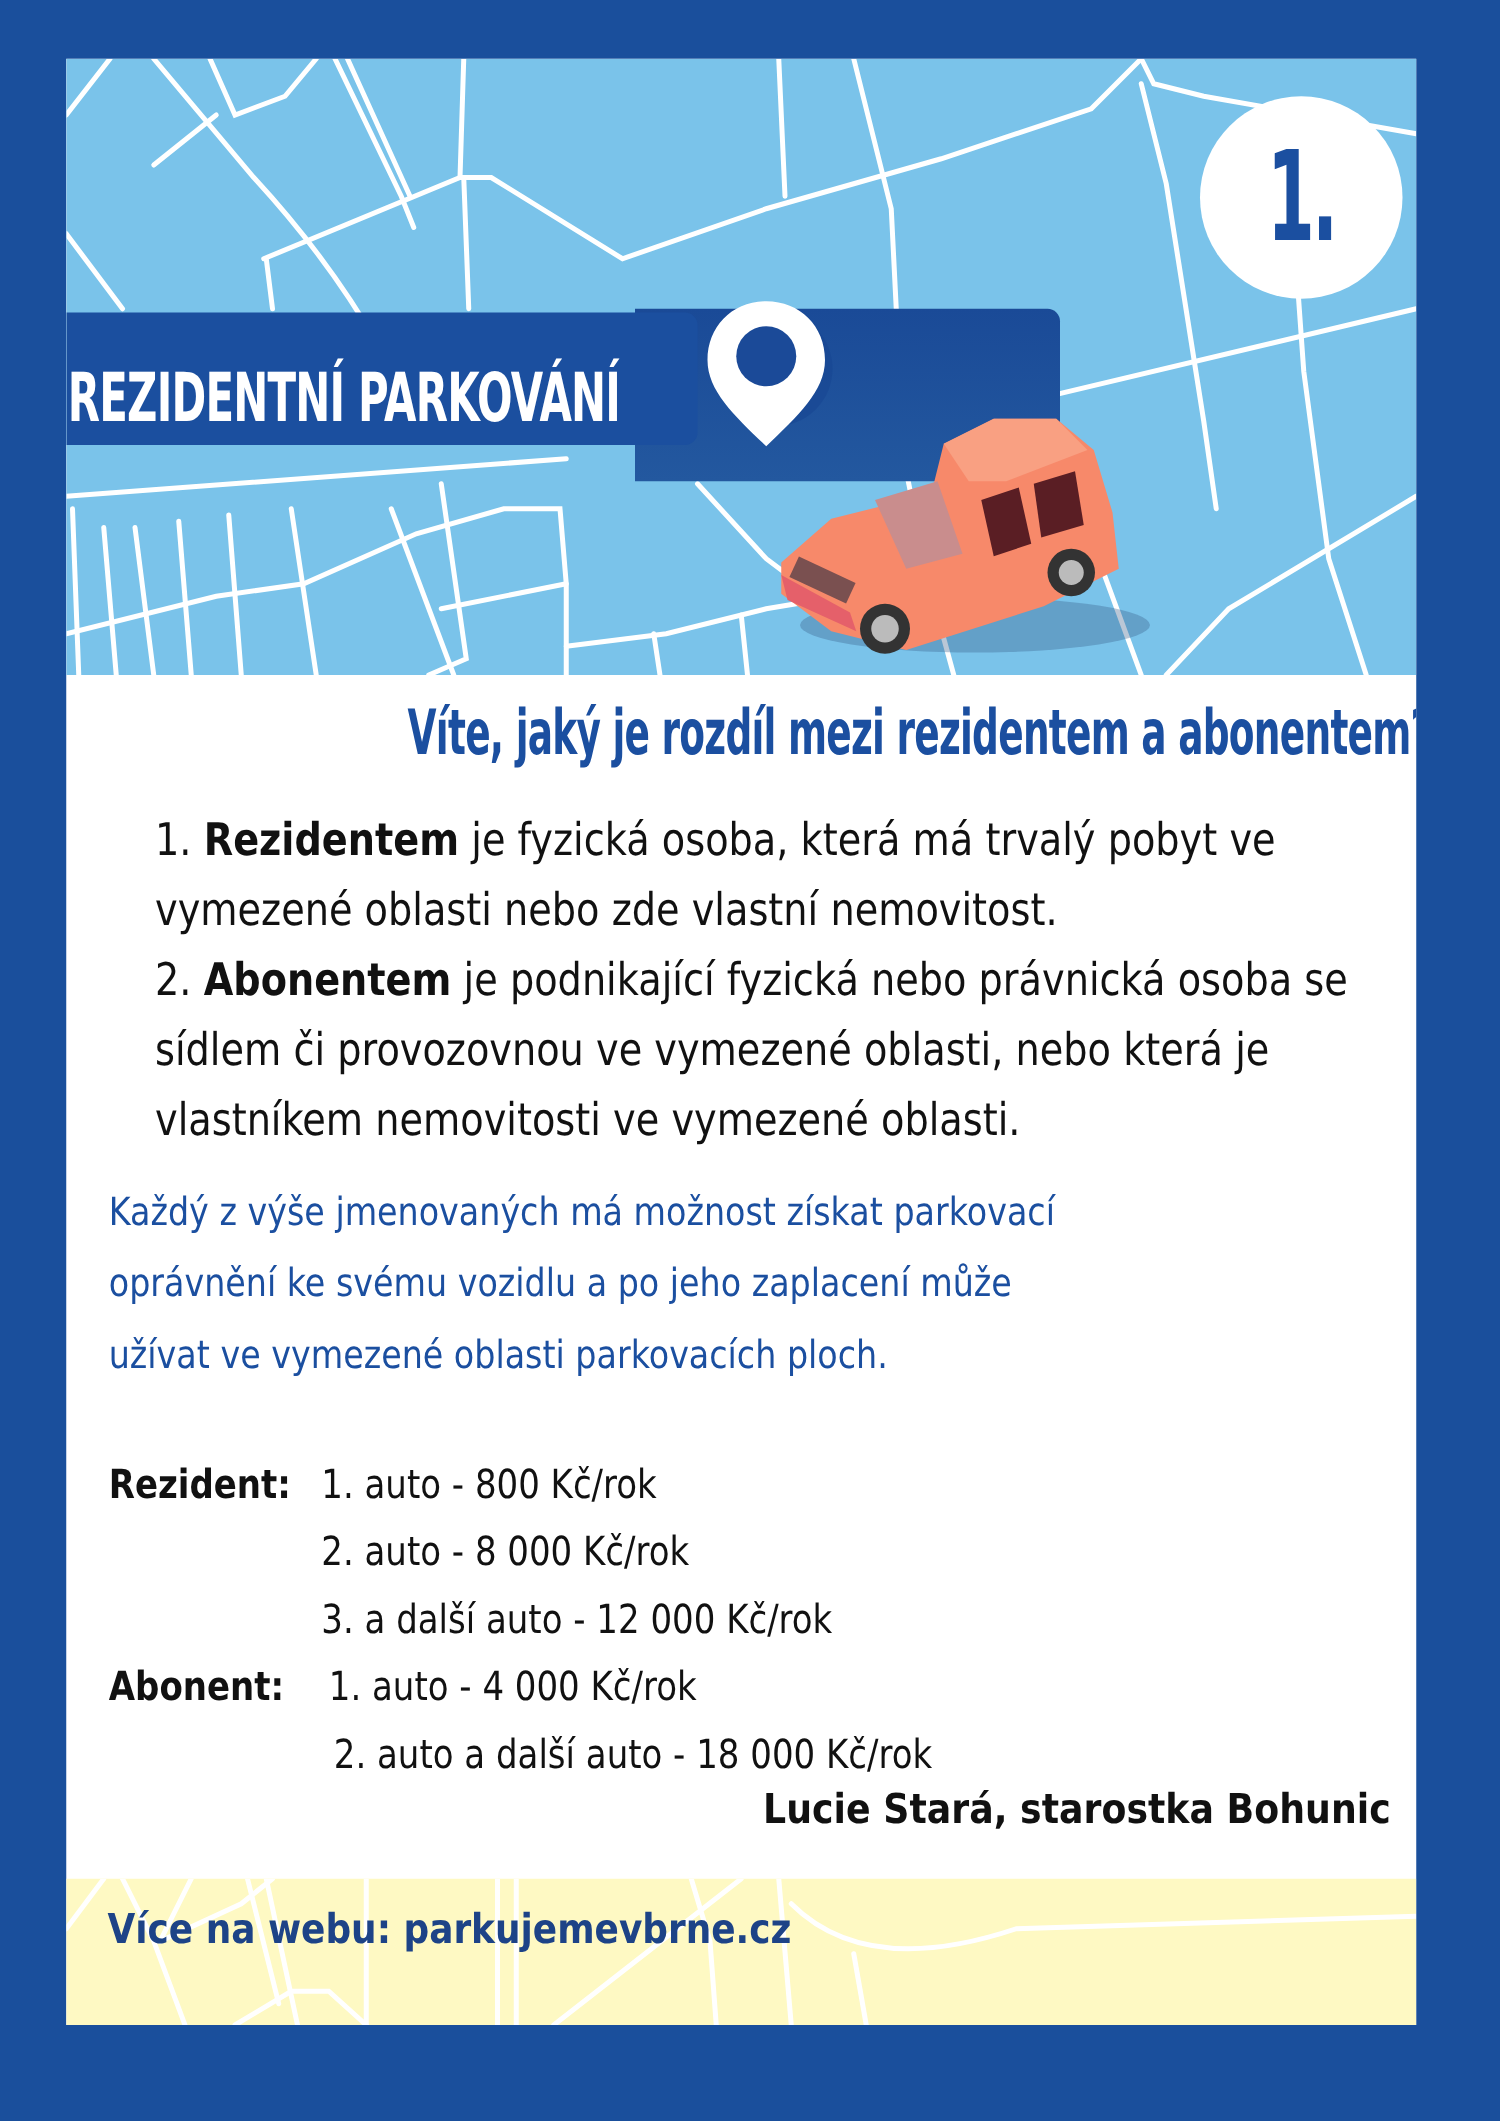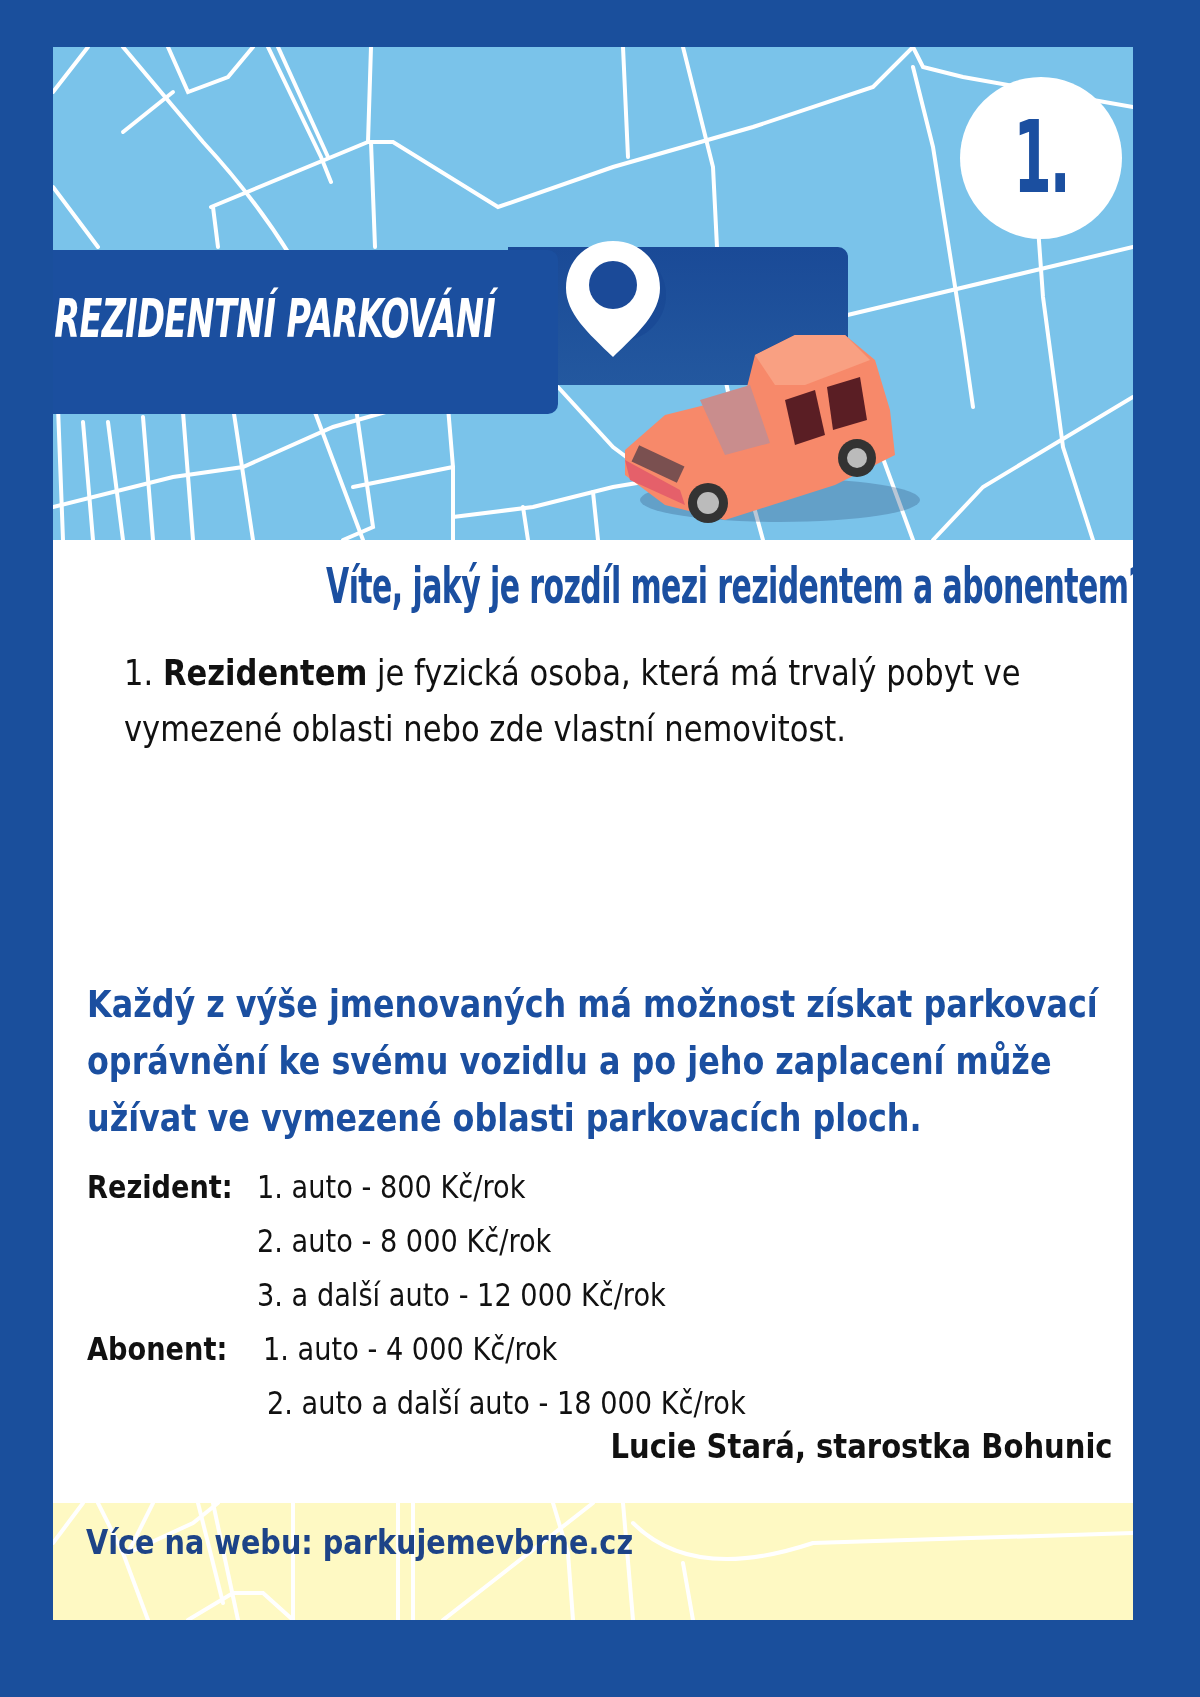--- a/index.html
+++ b/index.html
@@ -1,35 +1,35 @@
 <!DOCTYPE html>
 <html><head>
 <meta charset="utf-8">
 <style>
   html, body { margin:0; padding:0; }
   body { width:1200px; height:1697px; background:#1a4f9c; position:relative; overflow:hidden; font-family:"Liberation Sans", sans-serif; }
   .card { position:absolute; left:53px; top:47px; width:1080px; height:1573px; background:#ffffff; overflow:hidden; }
   .map-header { position:absolute; left:0; top:0; width:1080px; height:493px; background:#7ac3ea; overflow:hidden; }
   .map-footer { position:absolute; left:0; top:1456px; width:1080px; height:117px; background:#fef9c3; overflow:hidden; }
   .map-svg { position:absolute; left:0; top:0; }
-  .banner { position:absolute; left:0; top:203px; width:505px; height:164px; background:#1b4f9f; border-radius:0 10px 10px 0; z-index:2;font-style:italic; }
+  .banner { position:absolute; left:0; top:203px; width:505px; height:106px; background:#1b4f9f; border-radius:0 10px 10px 0; z-index:2; }
   .banner-ext { position:absolute; left:455px; top:200px; width:340px; height:138px; background:linear-gradient(180deg,#1a4a97 0%, #23589f 100%); border-radius:0 10px 10px 0; z-index:1; }
   .banner-title { position:absolute; left:0; top:0; height:138px; line-height:138px; color:#fff; font-family:"DejaVu Sans", sans-serif; font-weight:bold; font-size:54px; letter-spacing:-1px; transform:scaleX(0.62); transform-origin:left center; white-space:nowrap; padding-left:2px; }
   .pin { position:absolute; left:505px; top:186px; width:110px; height:130px; z-index:3; }
   .car { position:absolute; left:552px; top:268px; width:330px; height:220px; z-index:3; }
   .badge { position:absolute; left:907px; top:30px; width:162px; height:162px; border-radius:50%; background:#fff; z-index:3; }
   .badge-text { position:absolute; left:0; top:0; width:100%; height:100%; text-align:center; line-height:162px; color:#1b4fa0; font-family:"DejaVu Sans", sans-serif; font-weight:bold; font-size:100px; letter-spacing:-4px; transform:scaleX(0.55); }
   .question { position:absolute; left:0; top:510px; width:1080px; text-align:center; color:#1b4fa0; font-family:"DejaVu Sans", sans-serif; font-weight:bold; font-size:50px; letter-spacing:-1px; }
   .question span { display:inline-block; transform:scaleX(0.6); white-space:nowrap; }
   .defs { position:absolute; left:38px; top:598px; width:1020px; font-family:"DejaVu Sans", sans-serif; font-size:36px; color:#111; line-height:56px; }
   .defs .item { position:relative; padding-left:33px; }
   .defs .num { position:absolute; left:0; top:0; }
   .defs b { font-weight:bold; }
   .defs .cond { display:inline-block; transform:scaleX(0.85); transform-origin:left; white-space:nowrap; }
-  .info { position:absolute; left:34px; top:929px; width:1010px; color:#1b4fa0; font-family:"DejaVu Sans", sans-serif; font-weight:bold; font-size:37px; line-height:57px; }
+  .info { position:absolute; left:34px; top:895px; width:1010px; color:#1b4fa0; font-family:"DejaVu Sans", sans-serif; font-weight:normal; font-size:31px; line-height:57px; }
   .info div { transform:scaleX(0.86); transform-origin:left; white-space:nowrap; }
   .prices { position:absolute; left:34px; top:1113px; font-family:"DejaVu Sans", sans-serif; font-size:32px; color:#111; }
   .prow { position:absolute; white-space:nowrap; height:54px; line-height:54px; transform:scaleX(0.85); transform-origin:left; }
   .prow b { font-weight:bold; }
   .sign { position:absolute; right:20px; top:1380px; font-family:"DejaVu Sans", sans-serif; font-weight:bold; font-size:33px; color:#111; white-space:nowrap; transform:scaleX(0.88); transform-origin:right; }
   .weblink { position:absolute; left:33px; top:20px; font-family:"DejaVu Sans", sans-serif; font-weight:bold; font-size:33px; color:#1d4387; white-space:nowrap; transform:scaleX(0.87); transform-origin:left; z-index:2; }
 </style>
 </head>
 <body>
 
@@ -109,20 +109,28 @@
   </div>
 
   <div class="defs">
     <div class="item">
       <div class="cond">
         <span class="num" style="position:static">1.</span>
         <b>Rezidentem</b><span> je fyzická osoba, která má trvalý pobyt ve</span>
       </div>
       <div class="cond">vymezené oblasti nebo zde vlastní nemovitost.</div>
     </div>
+    <div class="item">
+      <div class="cond">
+        <span class="num" style="position:static">2.</span>
+        <b>Abonentem</b><span> je podnikající fyzická nebo právnická osoba se</span>
+      </div>
+      <div class="cond">sídlem či provozovnou ve vymezené oblasti, nebo která je</div>
+      <div class="cond">vlastníkem nemovitosti ve vymezené oblasti.</div>
+    </div>
   </div>
 
   <div class="info">
     <div>Každý z výše jmenovaných má možnost získat parkovací</div>
     <div>oprávnění ke svému vozidlu a po jeho zaplacení může</div>
     <div>užívat ve vymezené oblasti parkovacích ploch.</div>
   </div>
 
   <div class="prices">
     <div class="prow" style="left:0; top:0;">

